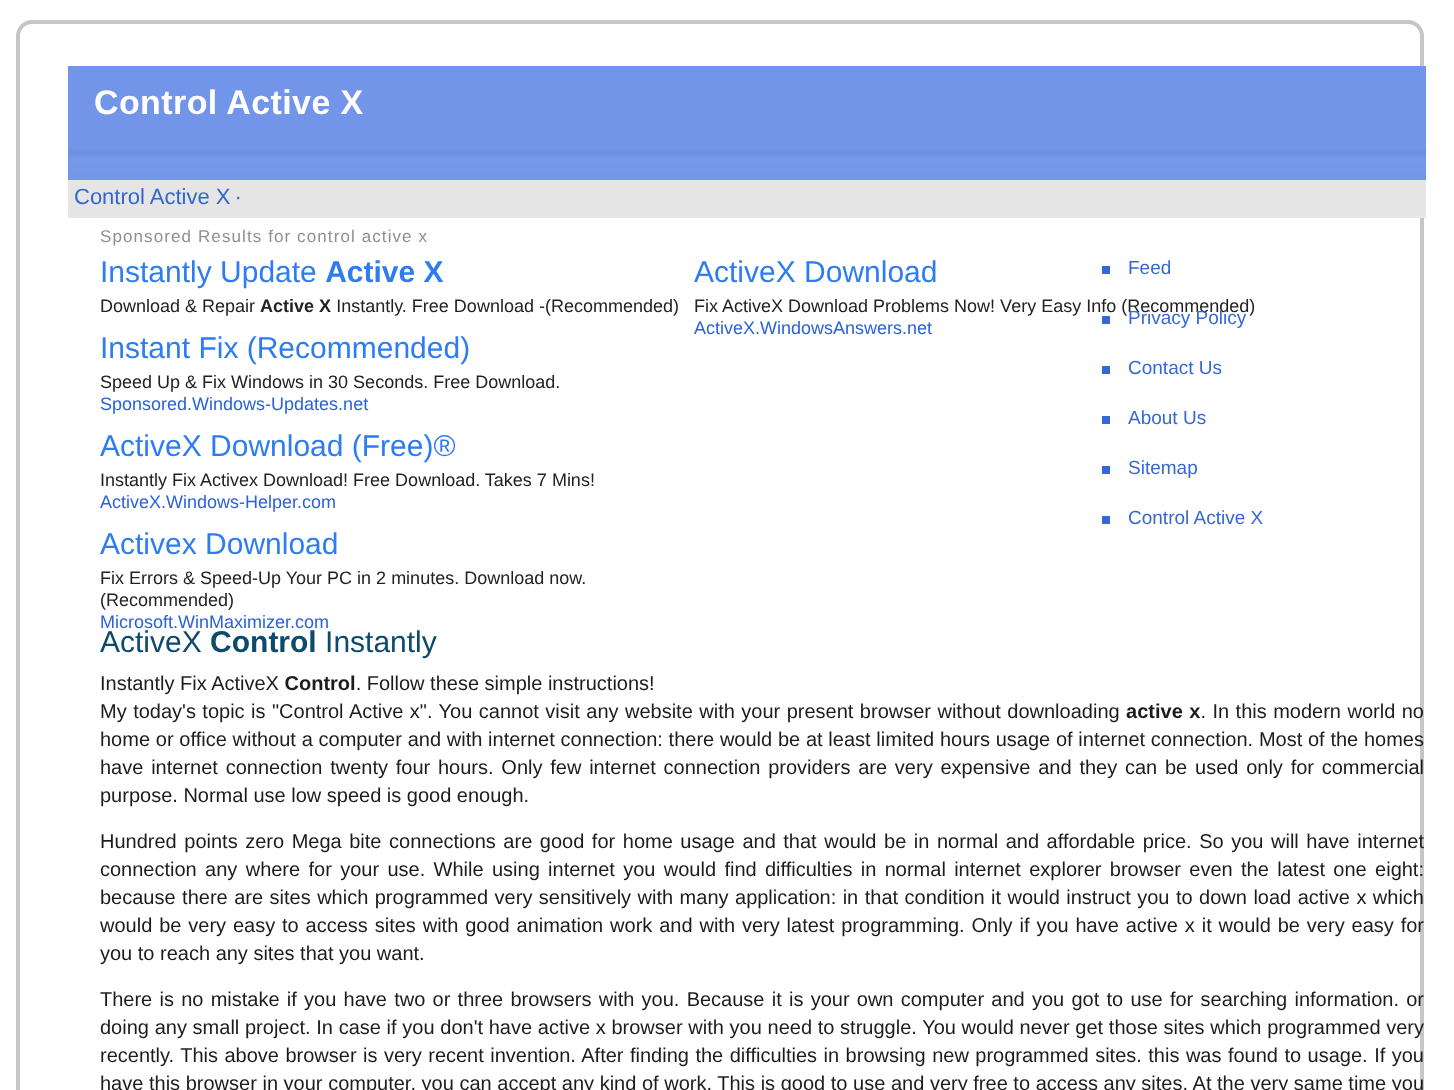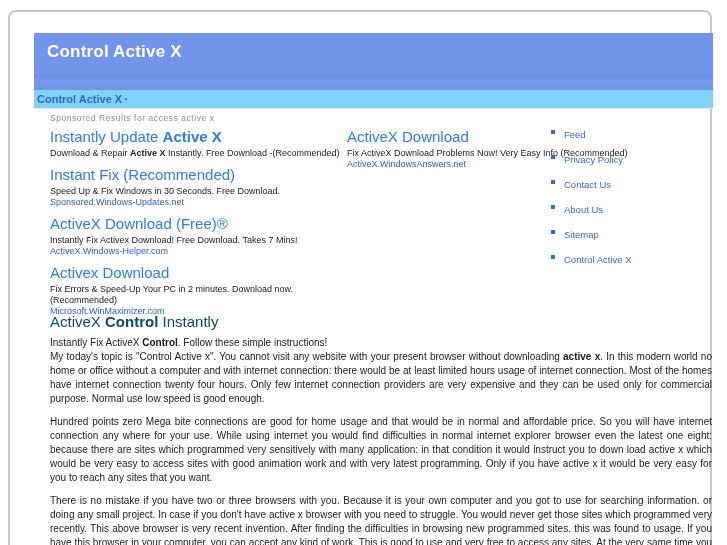--- a/index.html
+++ b/index.html
@@ -16,22 +16,22 @@
     position:absolute;left:24px;top:21px;width:679px;height:57px;
     background:linear-gradient(180deg,#7295e9 0%,#7295e9 72%,#6a8fe2 76%,#7699ea 82%,#7295e9 100%);
   }
   .masthead-title{
     margin:0;padding:9px 0 0 13px;font-size:17px;line-height:20px;
     color:#ffffff;font-weight:bold;letter-spacing:.2px;
   }
   
   .crumbbar{
     position:absolute;left:24px;top:78px;width:679px;height:19px;
-    background:#7dd3fc;line-height:19px;font-size:11px;padding-left:3px;
-    box-sizing:border-box;border-bottom:1px solid #e2e8ef;font-weight:bold;
+    background:#e5e5e5;line-height:19px;font-size:11px;padding-left:3px;
+    box-sizing:border-box;border-bottom:1px solid #e2e8ef;
   }
   .crumb-link{color:#3366cc;cursor:pointer;}
   .crumb-sep{color:#3366cc;margin-left:2px;}
 
   .sponsored-label{
     position:absolute;left:40px;top:101px;font-size:8.5px;color:#8f8f8f;
     letter-spacing:.55px;
   }
 
   
@@ -42,21 +42,21 @@
     font-size:15px;line-height:16px;color:#2e7cf2;cursor:pointer;
     margin-bottom:3px;white-space:nowrap;
   }
   .ad-desc{font-size:9px;line-height:11px;color:#222222;}
   .ad-desc b, .intro b, .bodytext b{font-weight:bold;}
   .ad-url{font-size:9px;line-height:11px;color:#2a62d9;cursor:pointer;}
   .right-ad .ad-desc{white-space:nowrap;overflow:visible;}
 
   
   .sidebar{position:absolute;left:541px;top:118px;width:170px;}
-  .sidebar-item{display:flex;align-items:flex-start;margin-bottom:15px;cursor:pointer;}
+  .sidebar-item{display:flex;align-items:center;margin-bottom:15px;cursor:pointer;}
   .bullet{
     width:4px;height:4px;background:#3568d4;display:inline-block;
     margin-right:9px;flex:0 0 auto;
   }
   .sidebar-link{font-size:9.5px;line-height:10px;color:#3568d4;}
 
   
   .article{position:absolute;left:40px;top:301px;width:662px;}
   .article-heading{
     margin:0 0 6px 0;font-size:15px;line-height:17px;color:#0c4a6e;font-weight:normal;
@@ -74,21 +74,21 @@
 <div class="frame">
 
   <div class="masthead">
     <h1 class="masthead-title">Control Active X</h1>
   </div>
 
   <div class="crumbbar">
     <span class="crumb-link">Control Active X</span><span class="crumb-sep">·</span>
   </div>
 
-  <div class="sponsored-label">Sponsored Results for access active x</div>
+  <div class="sponsored-label">Sponsored Results for control active x</div>
 
   <div class="ads-left">
 
     <div class="ad">
       <div class="ad-title"><span>Instantly Update </span><b>Active X</b><span></span></div>
       <div class="ad-desc"><span>Download &amp; Repair </span><b>Active X</b><span> Instantly. Free Download -(Recommended)</span></div>
     </div>
 
     <div class="ad">
       <div class="ad-title"><span>Instant Fix (Recommended)</span><b></b></div>

